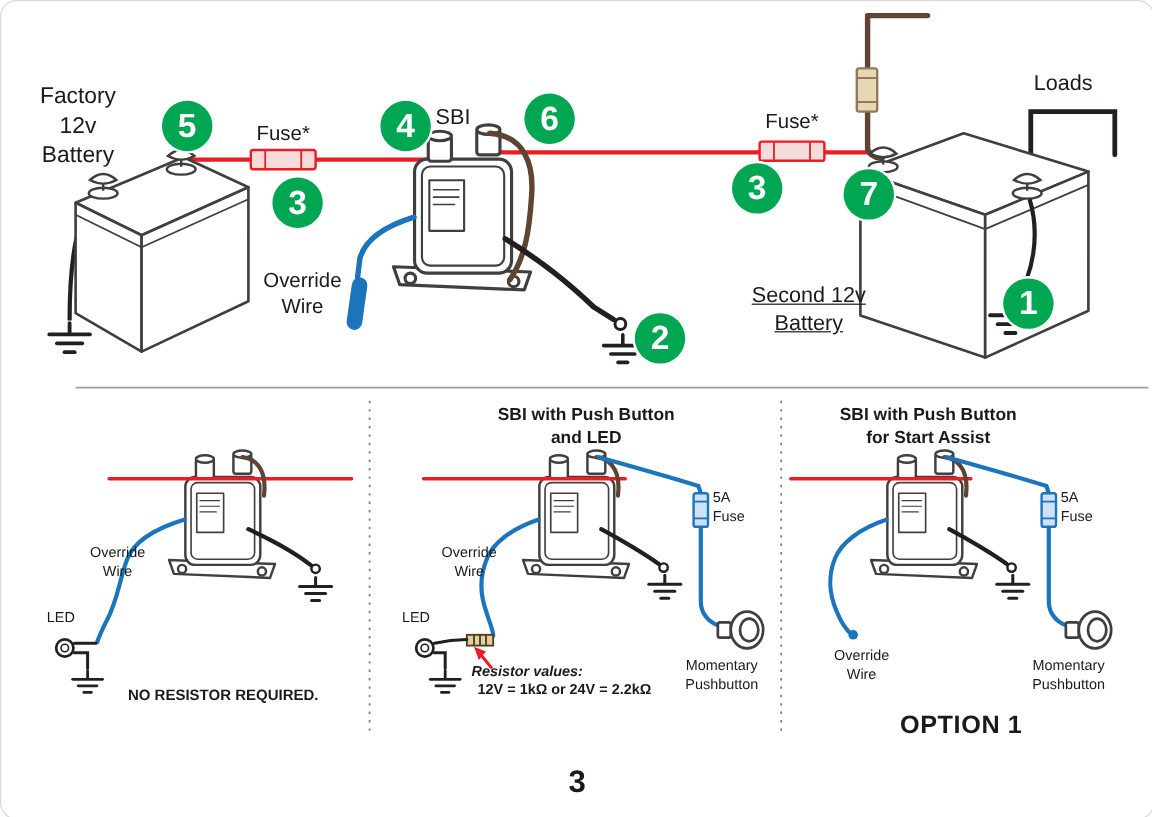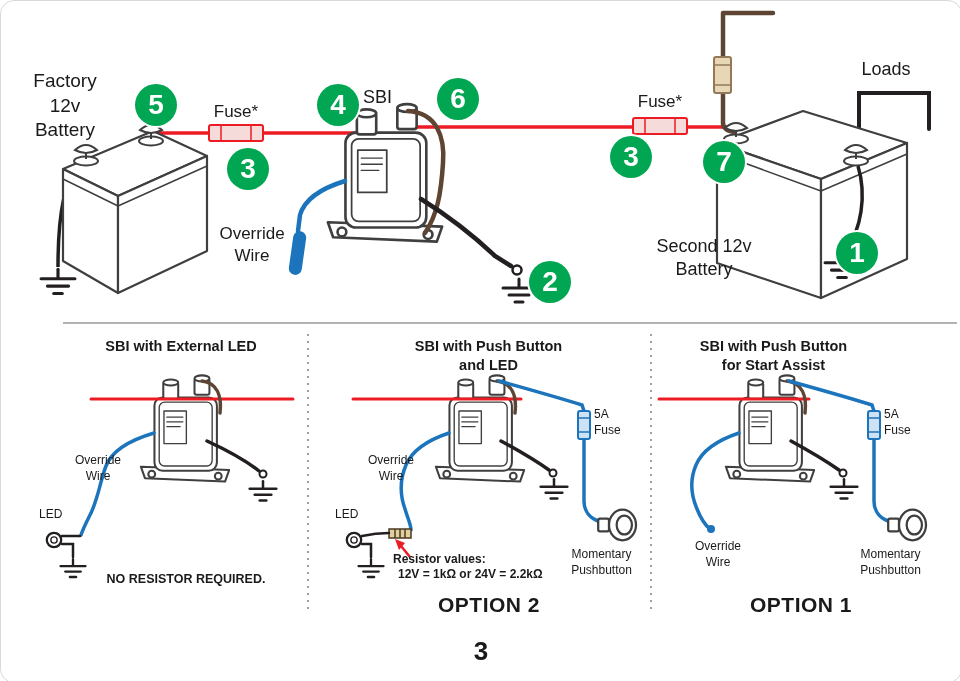--- a/index.html
+++ b/index.html
@@ -220,50 +220,48 @@
 
   <div class="lbl f19 c" style="left:14px;top:68px;width:100px;">Factory
 12v
 Battery</div>
   <div class="lbl f17 c" style="left:201px;top:100px;width:68px;">Fuse*</div>
   <div class="lbl f18" style="left:362px;top:85px;width:60px;">SBI</div>
   <div class="lbl f17 c" style="left:625px;top:90px;width:68px;">Fuse*</div>
   <div class="lbl f18 c" style="left:843px;top:57px;width:84px;">Loads</div>
   <div class="lbl f17 c" style="left:214px;top:222px;width:74px;">Override
 Wire</div>
-  <div class="lbl f18 c" style="left:638px;top:234px;width:130px;">Second 12v
+  <div class="lbl f18 c" style="left:608px;top:234px;width:130px;text-decoration:underline;">Second 12v
 Battery</div>
 
   <div class="badge" style="left:134px;top:83px;">5</div>
   <div class="badge" style="left:226px;top:147px;">3</div>
   <div class="badge" style="left:316px;top:83px;">4</div>
   <div class="badge" style="left:436px;top:77px;">6</div>
   <div class="badge" style="left:609px;top:135px;">3</div>
   <div class="badge" style="left:702px;top:140px;">7</div>
   <div class="badge" style="left:528px;top:260px;">2</div>
   <div class="badge" style="left:835px;top:231px;">1</div>
 
-  <div class="lbl f14b c" style="left:70px;top:336px;width:220px;">SBI with External LED</div>
   <div class="lbl f13 c" style="left:60px;top:452px;width:74px;">Override
 Wire</div>
   <div class="lbl f13" style="left:38px;top:506px;width:40px;">LED</div>
   <div class="lbl f12b c" style="left:105px;top:570px;width:160px;">NO RESISTOR REQUIRED.</div>
 
   <div class="lbl f14b c" style="left:380px;top:336px;width:215px;">SBI with Push Button
 and LED</div>
   <div class="lbl f13 c" style="left:353px;top:452px;width:74px;">Override
 Wire</div>
   <div class="lbl f13" style="left:334px;top:506px;width:40px;">LED</div>
   <div class="lbl f13" style="left:593px;top:406px;width:44px;">5A
 Fuse</div>
-  <div class="lbl f12b" style="left:392px;top:551px;width:170px;font-size:12px;">Resistor values:</div>
+  <div class="lbl f12b" style="left:392px;top:551px;width:170px;font-size:12px;font-style:italic;">Resistor values:</div>
   <div class="lbl f12b" style="left:397px;top:566px;width:185px;font-size:12px;">12V = 1kΩ or 24V = 2.2kΩ</div>
   <div class="lbl f13 c" style="left:543px;top:546px;width:115px;">Momentary
 Pushbutton</div>
-  <div class="lbl opt c" style="left:408px;top:590px;width:160px;">OPTION 2</div>
 
   <div class="lbl f14b c" style="left:665px;top:336px;width:215px;">SBI with Push Button
 for Start Assist</div>
   <div class="lbl f13 c" style="left:680px;top:538px;width:74px;">Override
 Wire</div>
   <div class="lbl f13" style="left:883px;top:406px;width:44px;">5A
 Fuse</div>
   <div class="lbl f13 c" style="left:832px;top:546px;width:115px;">Momentary
 Pushbutton</div>
   <div class="lbl opt c" style="left:720px;top:590px;width:160px;">OPTION 1</div>

